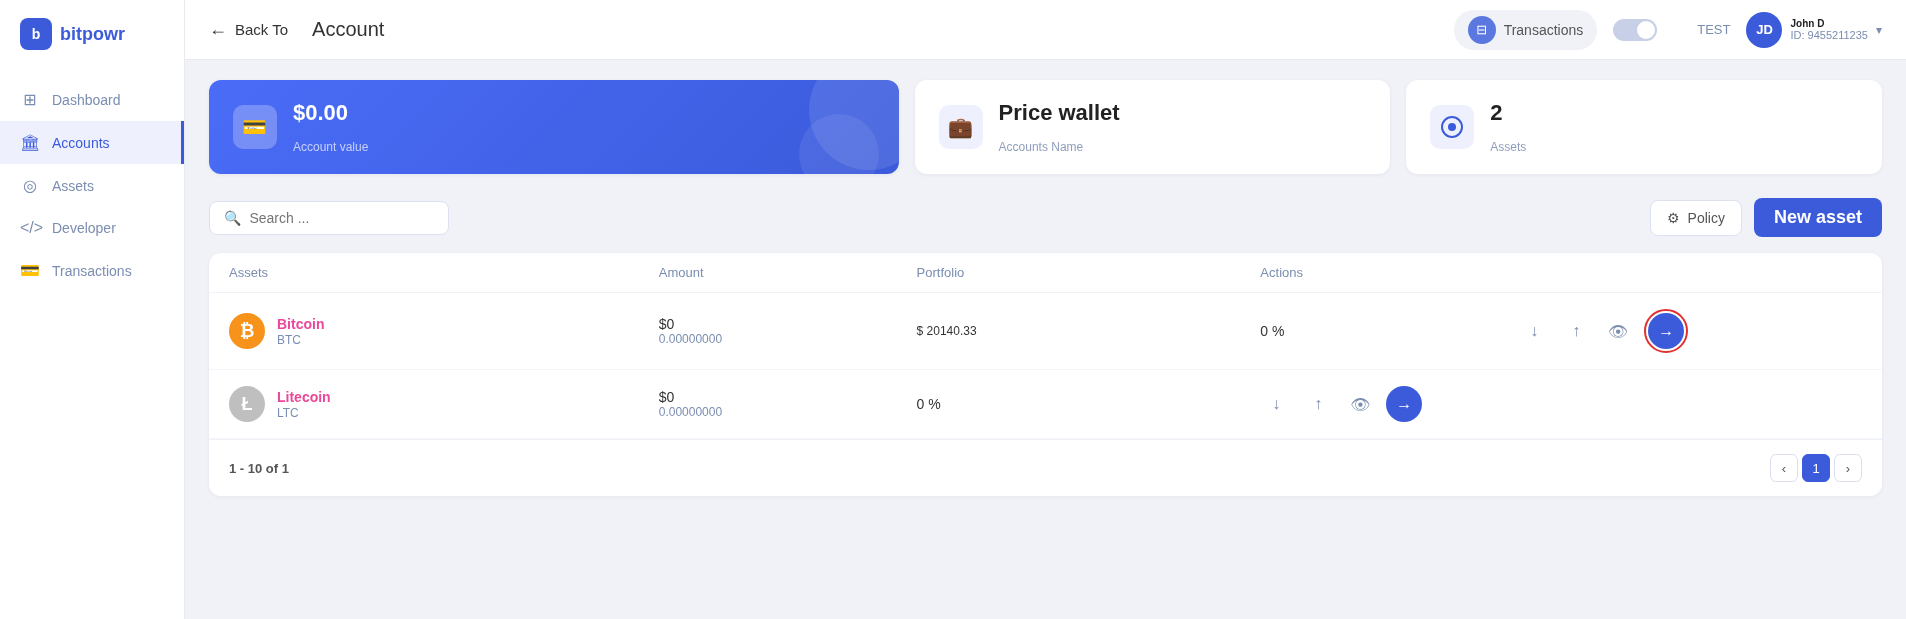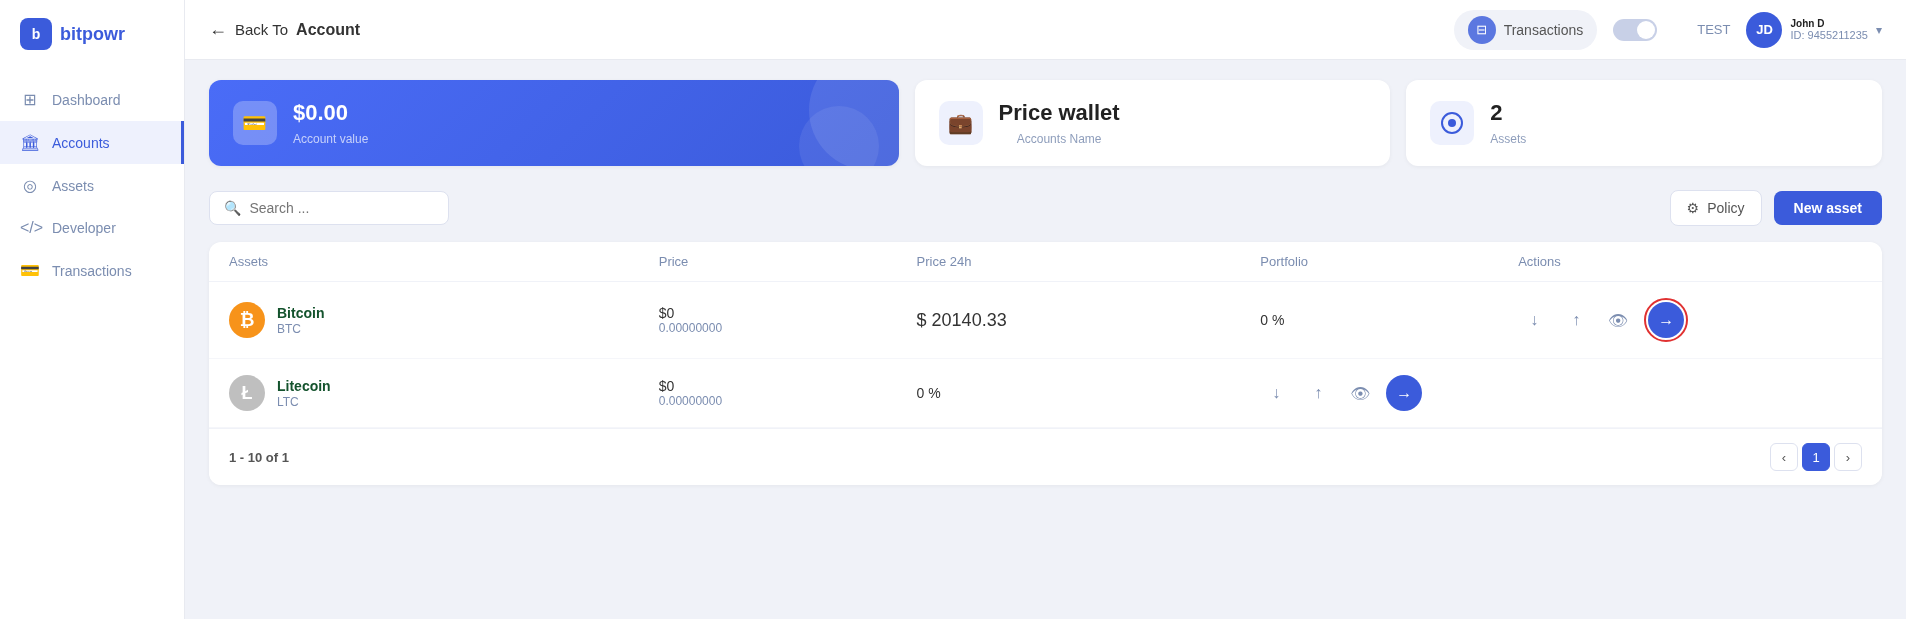--- a/index.html
+++ b/index.html
@@ -46,21 +46,21 @@
     .header {
       background: #fff; display: flex; align-items: center;
       padding: 0 24px; height: 60px; border-bottom: 1px solid #e8eaf0;
       justify-content: space-between; flex-shrink: 0;
     }
     .back-btn {
       display: flex; align-items: center; gap: 8px;
       color: #333; font-size: 15px; cursor: pointer; font-weight: 400;
     }
     .back-btn .arrow { font-size: 18px; }
-    .back-btn .account-text { font-weight: 700; font-size: 16px; }
+    .back-btn .account-text { font-weight: 400; font-size: 20px; margin-left: 16px; }
     .header-right { display: flex; align-items: center; gap: 16px; }
     .transactions-btn {
       display: flex; align-items: center; gap: 8px;
       color: #555; font-size: 14px; cursor: pointer;
       background: #f0f2f8; border-radius: 20px; padding: 6px 14px;
     }
     .tx-icon {
       width: 28px; height: 28px; background: #5b77e0; border-radius: 50%;
       display: flex; align-items: center; justify-content: center;
       color: white; font-size: 13px;
@@ -116,21 +116,21 @@
     }
     .stat-icon-box {
       width: 44px; height: 44px; background: rgba(255,255,255,0.25);
       border-radius: 10px; display: flex; align-items: center;
       justify-content: center; font-size: 20px; color: white; flex-shrink: 0; z-index: 1;
     }
     .stat-icon-box.light {
       background: #eef1fd; color: #3b5bdb;
     }
     .stat-value { font-size: 22px; font-weight: 700; }
-    .stat-label { font-size: 12px; opacity: 0.85; margin-top: 6px; text-align: center; }
+    .stat-label { font-size: 12px; opacity: 0.85; margin-top: 14px; }
     .stat-card.primary .stat-value { color: white; }
     .stat-card.primary .stat-label { color: rgba(255,255,255,0.8); }
 
     
     .wallet-icon-box {
       width: 44px; height: 44px; background: #eef1fd; border-radius: 10px;
       display: flex; align-items: center; justify-content: center;
       font-size: 20px; color: #3b5bdb; flex-shrink: 0;
     }
 
@@ -150,21 +150,21 @@
     }
     .search-icon { color: #aab; font-size: 14px; }
     .toolbar-right { display: flex; align-items: center; gap: 12px; }
     .policy-btn {
       display: flex; align-items: center; gap: 8px;
       background: #fff; border: 1px solid #dde1ef; border-radius: 8px;
       padding: 9px 16px; font-size: 14px; color: #555; cursor: pointer;
     }
     .new-asset-btn {
       background: #3b5bdb; color: white; border: none;
-      border-radius: 8px; padding: 9px 20px; font-size: 14px;
+      border-radius: 8px; padding: 9px 20px; font-size: 18px;
       font-weight: 600; cursor: pointer;
     }
 
     
     .assets-table { background: #fff; border-radius: 12px; overflow: hidden; box-shadow: 0 1px 4px rgba(0,0,0,0.05); }
     .table-header {
       display: grid;
       grid-template-columns: 2.5fr 1.5fr 2fr 1.5fr 2fr;
       padding: 12px 20px;
       font-size: 13px; color: #7b8db0; font-weight: 500;
@@ -178,25 +178,25 @@
     }
     .table-row:last-child { border-bottom: none; }
     .asset-name-cell { display: flex; align-items: center; gap: 12px; }
     .asset-coin-icon {
       width: 36px; height: 36px; border-radius: 50%;
       display: flex; align-items: center; justify-content: center;
       font-size: 18px; font-weight: 700; flex-shrink: 0;
     }
     .btc-icon { background: #f7931a; color: white; }
     .ltc-icon { background: #bfbfbf; color: white; }
-    .asset-name { font-size: 14px; font-weight: 600; color: #14532d; }
+    .asset-name { font-size: 14px; font-weight: 600; color: #ec4899; }
     .asset-ticker { font-size: 12px; color: #7b8db0; margin-top: 1px; }
     .amount-main { font-size: 14px; color: #333; font-weight: 500; }
     .amount-sub { font-size: 12px; color: #7b8db0; }
-    .price-main { font-size: 18px; color: #333; font-weight: 500; }
+    .price-main { font-size: 12px; color: #333; font-weight: 500; }
     .price-change { font-size: 12px; color: #e03131; }
     .portfolio { font-size: 14px; color: #333; }
     .actions-cell { display: flex; align-items: center; gap: 10px; }
     .action-btn {
       width: 32px; height: 32px; border-radius: 50%; display: flex;
       align-items: center; justify-content: center; cursor: pointer;
       color: #7b8db0; font-size: 16px; background: transparent;
       border: none; transition: background 0.15s;
     }
     .action-btn-primary {
@@ -331,22 +331,21 @@
           <span>⚙</span>
           <span>Policy</span>
         </button>
         <button class="new-asset-btn">New asset</button>
       </div>
     </div>
 
     <div class="assets-table">
       <div class="table-header">
         <div>Assets</div>
-        <div>Price</div>
-        <div>Price 24h</div>
+        <div>Amount</div>
         <div>Portfolio</div>
         <div>Actions</div>
       </div>
 
       <div class="table-row">
         <div class="asset-name-cell">
           <div class="asset-coin-icon btc-icon">₿</div>
           <div>
             <div class="asset-name">Bitcoin</div>
             <div class="asset-ticker">BTC</div>

